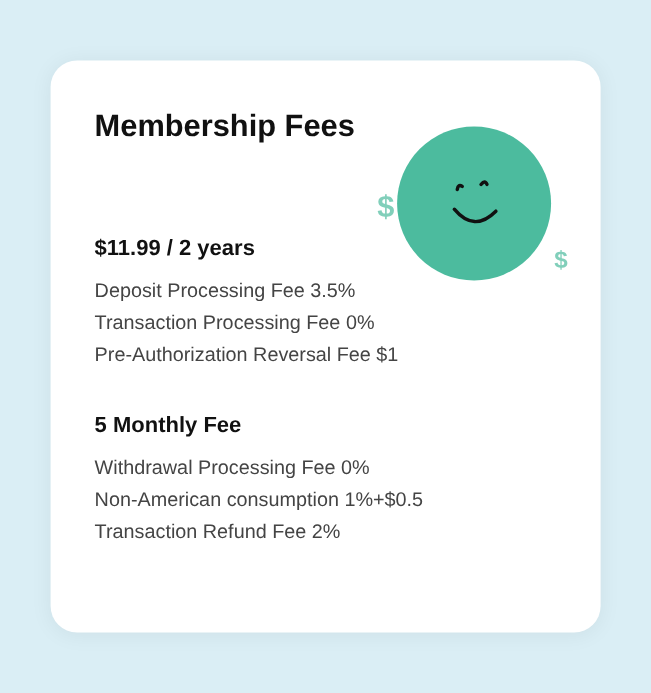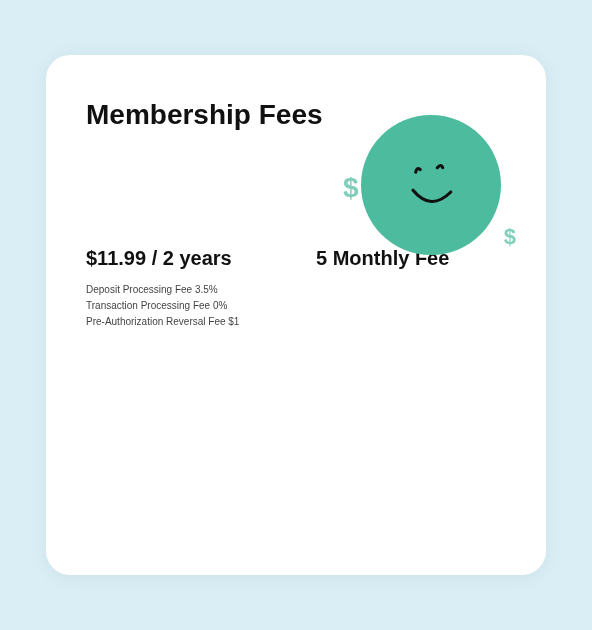--- a/index.html
+++ b/index.html
@@ -74,38 +74,39 @@
       font-weight: 700;
       opacity: 0.7;
     }
 
     .smiley-face svg {
       width: 90px;
       height: 90px;
     }
 
     .pricing-section {
-      margin-top: 116px;
+      margin-top: 84px;
       display: flex;
       gap: 40px;
+      flex-direction: column;
     }
 
     .pricing-col {
       flex: 1;
     }
 
     .pricing-amount {
       font-size: 20px;
       font-weight: 800;
       color: #111111;
       margin-bottom: 12px;
     }
 
     .pricing-detail {
-      font-size: 10px;
+      font-size: 18px;
       color: #444444;
       line-height: 1.6;
     }
   </style>
 </head>
 <body>
 
 <div class="card">
   <h1 class="card-title">Membership Fees</h1>
 
@@ -129,15 +130,20 @@
     <div class="pricing-col">
       <div class="pricing-amount">$11.99 / 2 years</div>
       <div class="pricing-detail">
         Deposit Processing Fee 3.5%<br>
         Transaction Processing Fee 0%<br>
         Pre-Authorization Reversal Fee $1
       </div>
     </div>
     <div class="pricing-col">
       <div class="pricing-amount">5 Monthly Fee</div>
+      <div class="pricing-detail">
+        Withdrawal Processing Fee 0%<br>
+        Non-American consumption 1%+$0.5<br>
+        Transaction Refund Fee 2%
+      </div>
     </div>
   </div>
 </div>
 
 </body></html>

